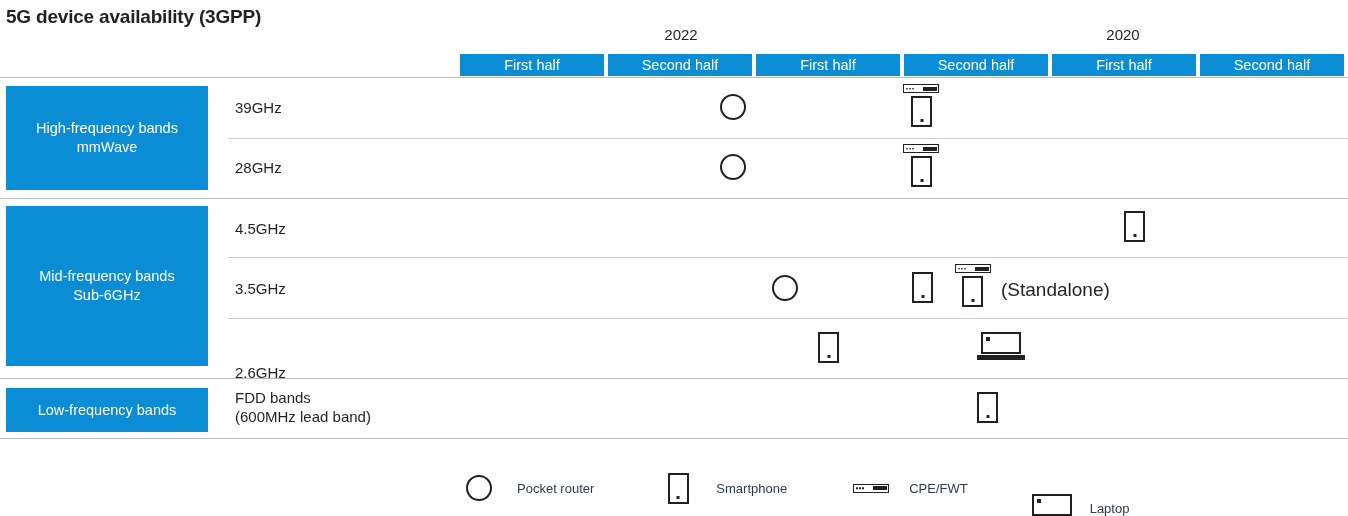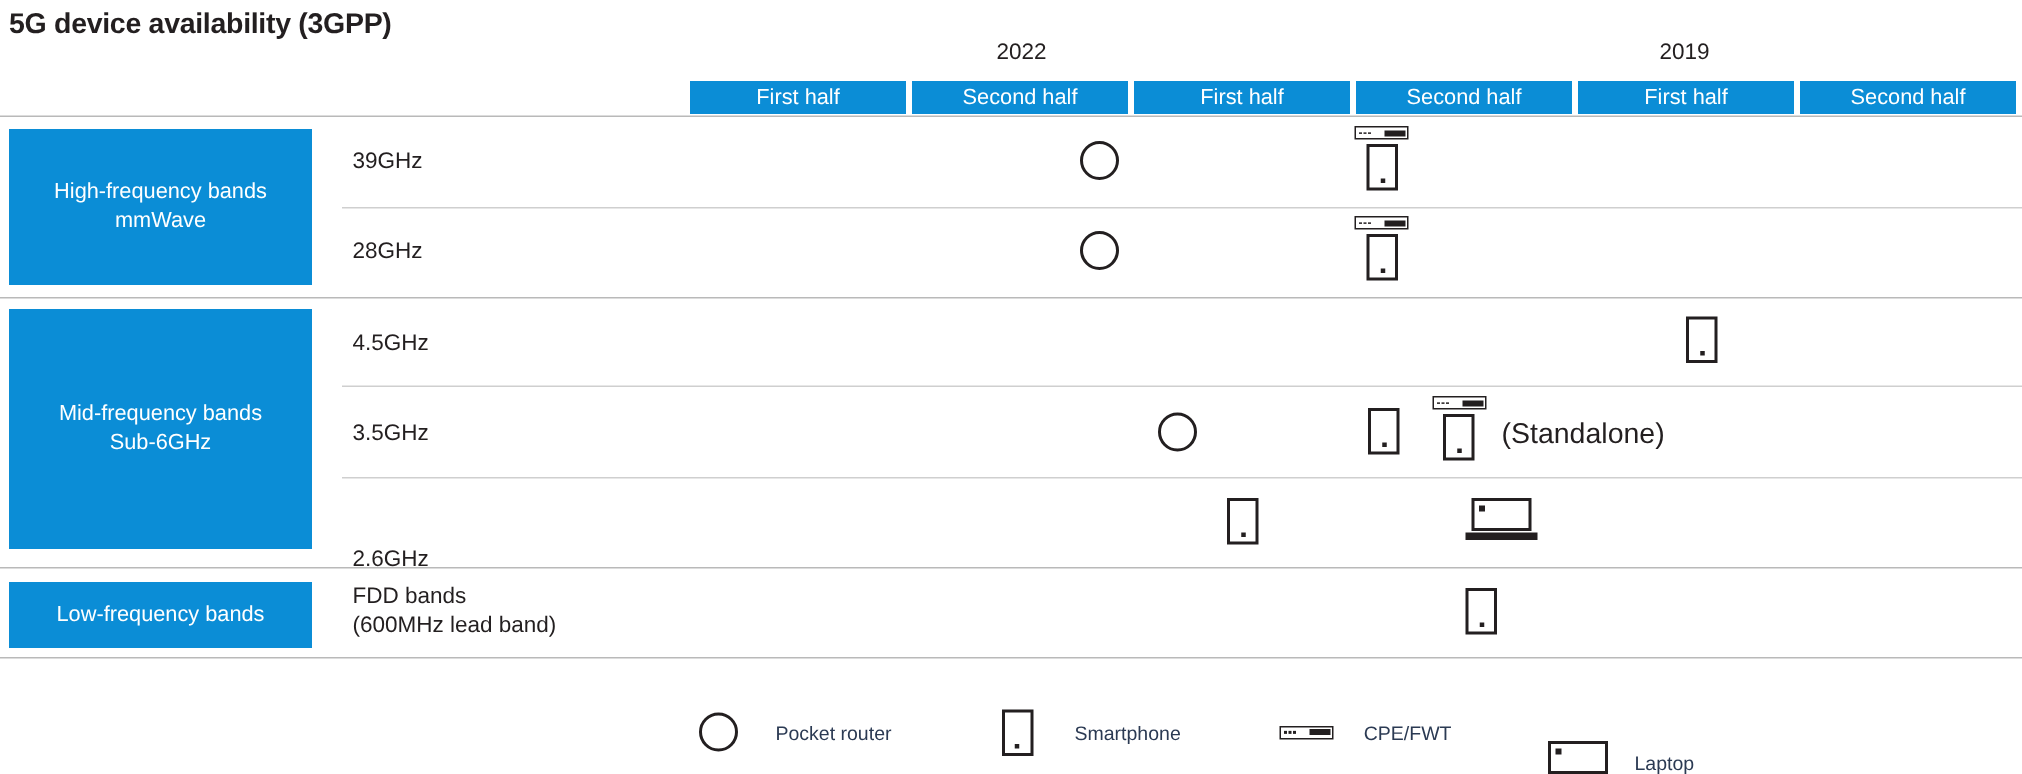--- a/index.html
+++ b/index.html
@@ -211,21 +211,21 @@
     justify-content: center;
   }
 </style>
 </head>
 <body>
 
 <div id="chart-title">5G device availability (3GPP)</div>
 
 <div id="year-row">
   <div class="year-cell">2022</div>
-  <div class="year-cell">2019</div>
+  <div class="year-cell">2020</div>
 </div>
 
 <div id="halves-row">
   <div class="half-cell">First half</div>
   <div class="half-cell">Second half</div>
   <div class="half-cell">First half</div>
   <div class="half-cell">Second half</div>
   <div class="half-cell">First half</div>
   <div class="half-cell">Second half</div>
 </div>

